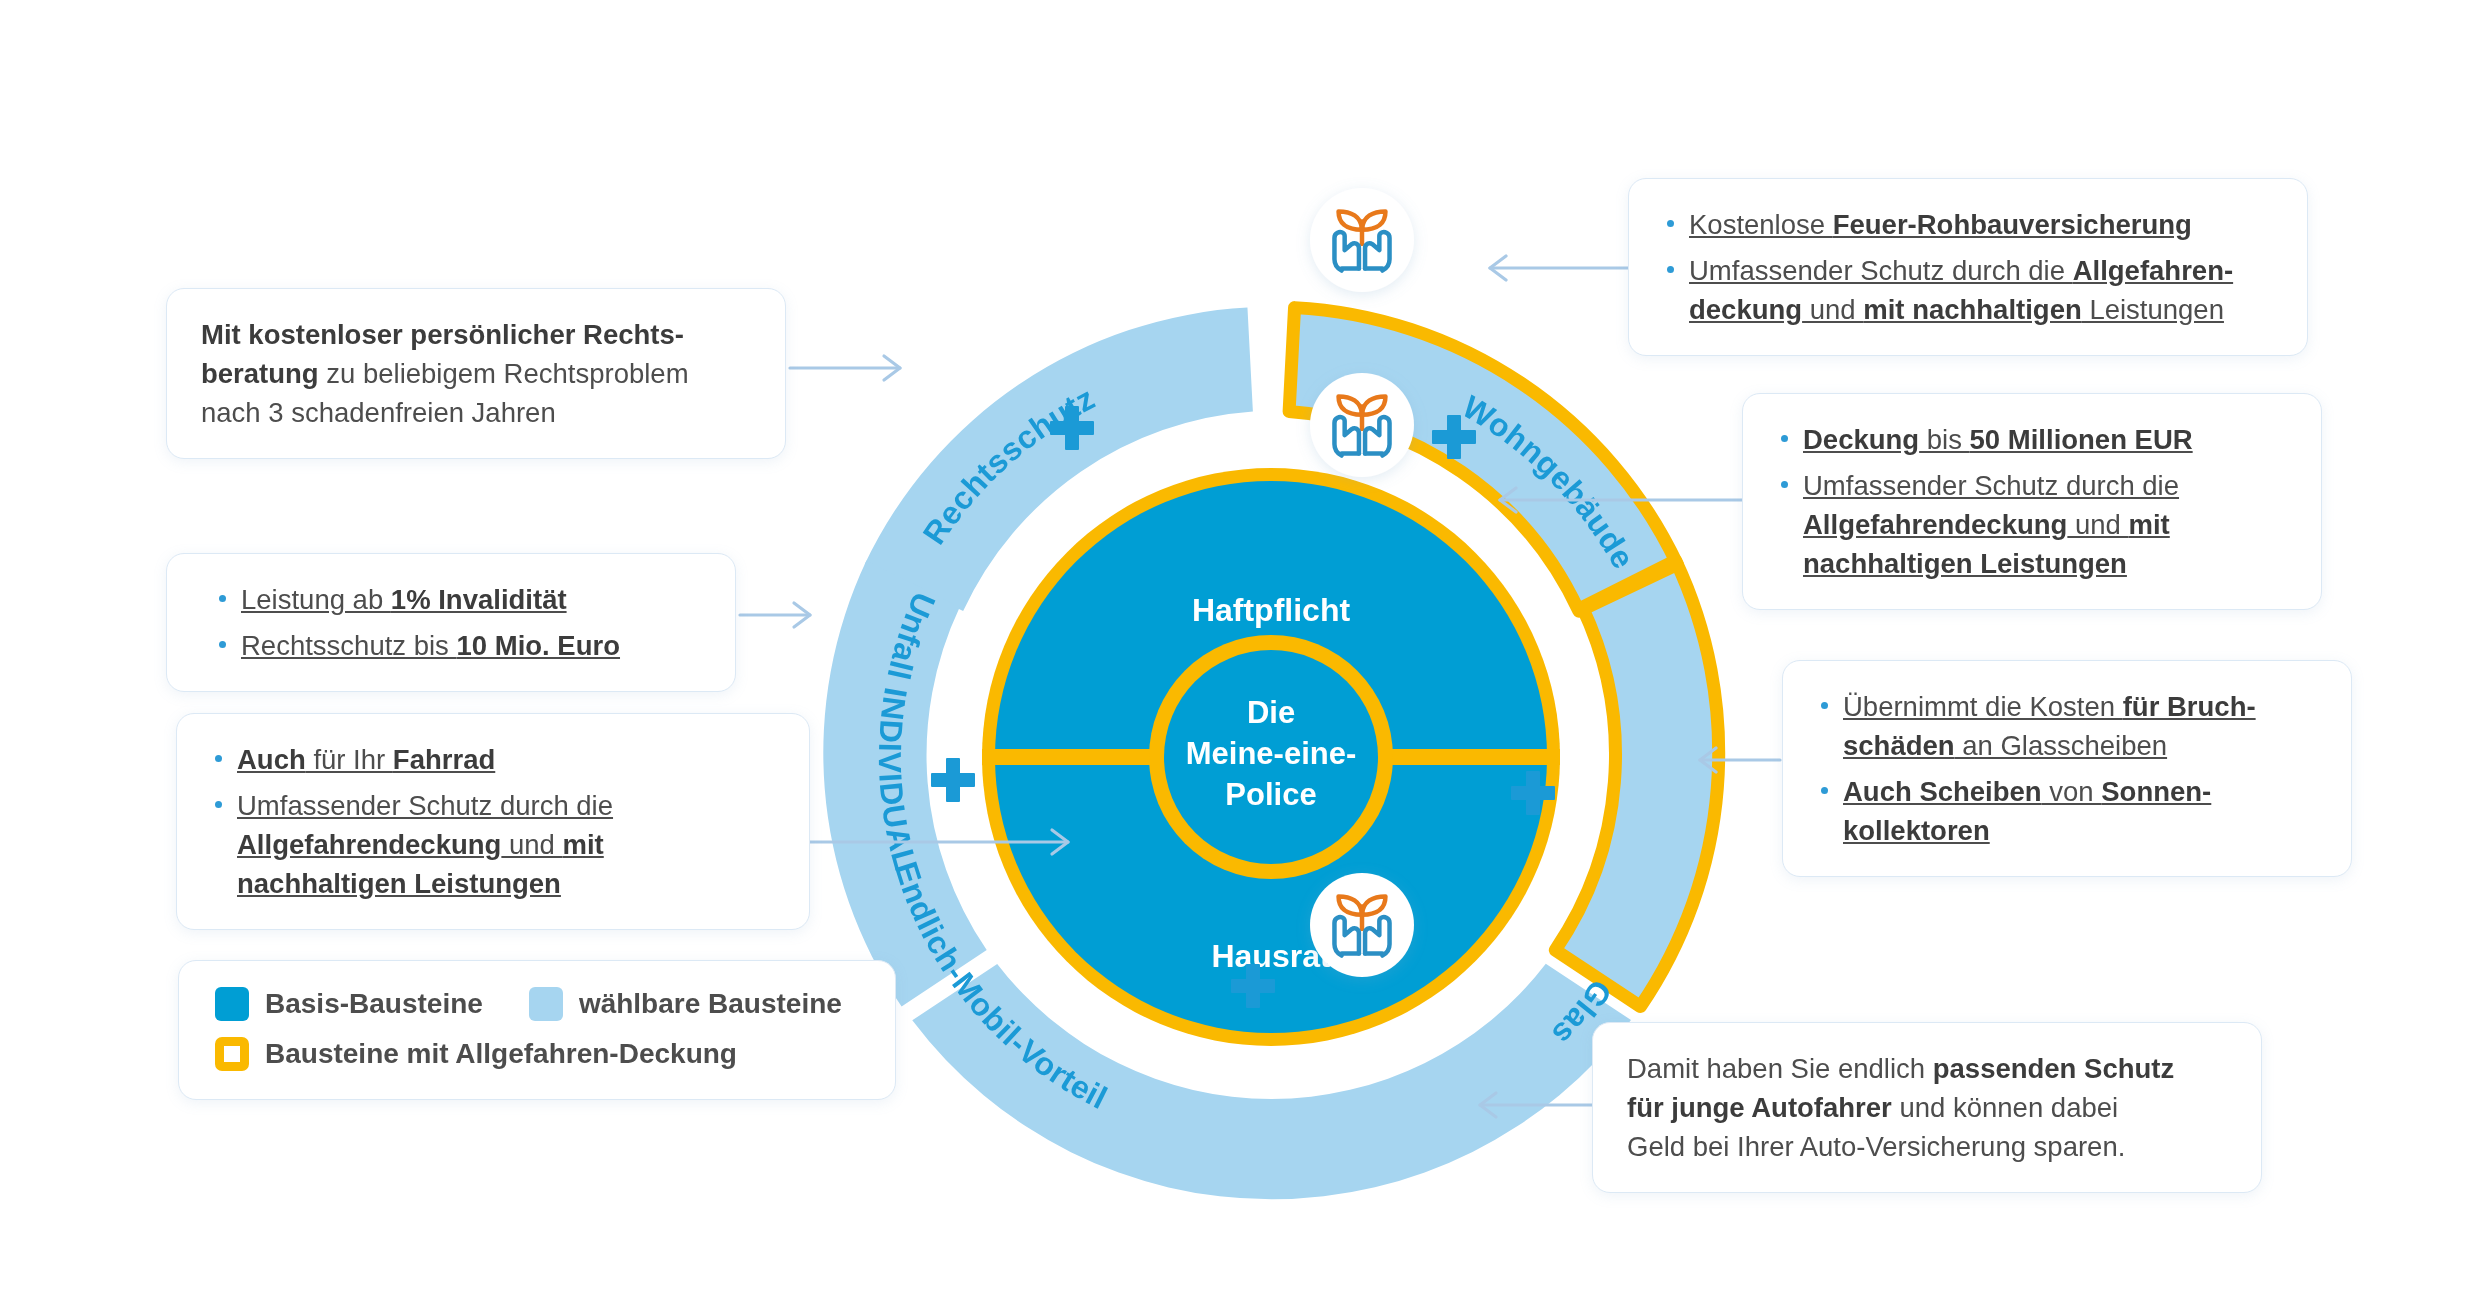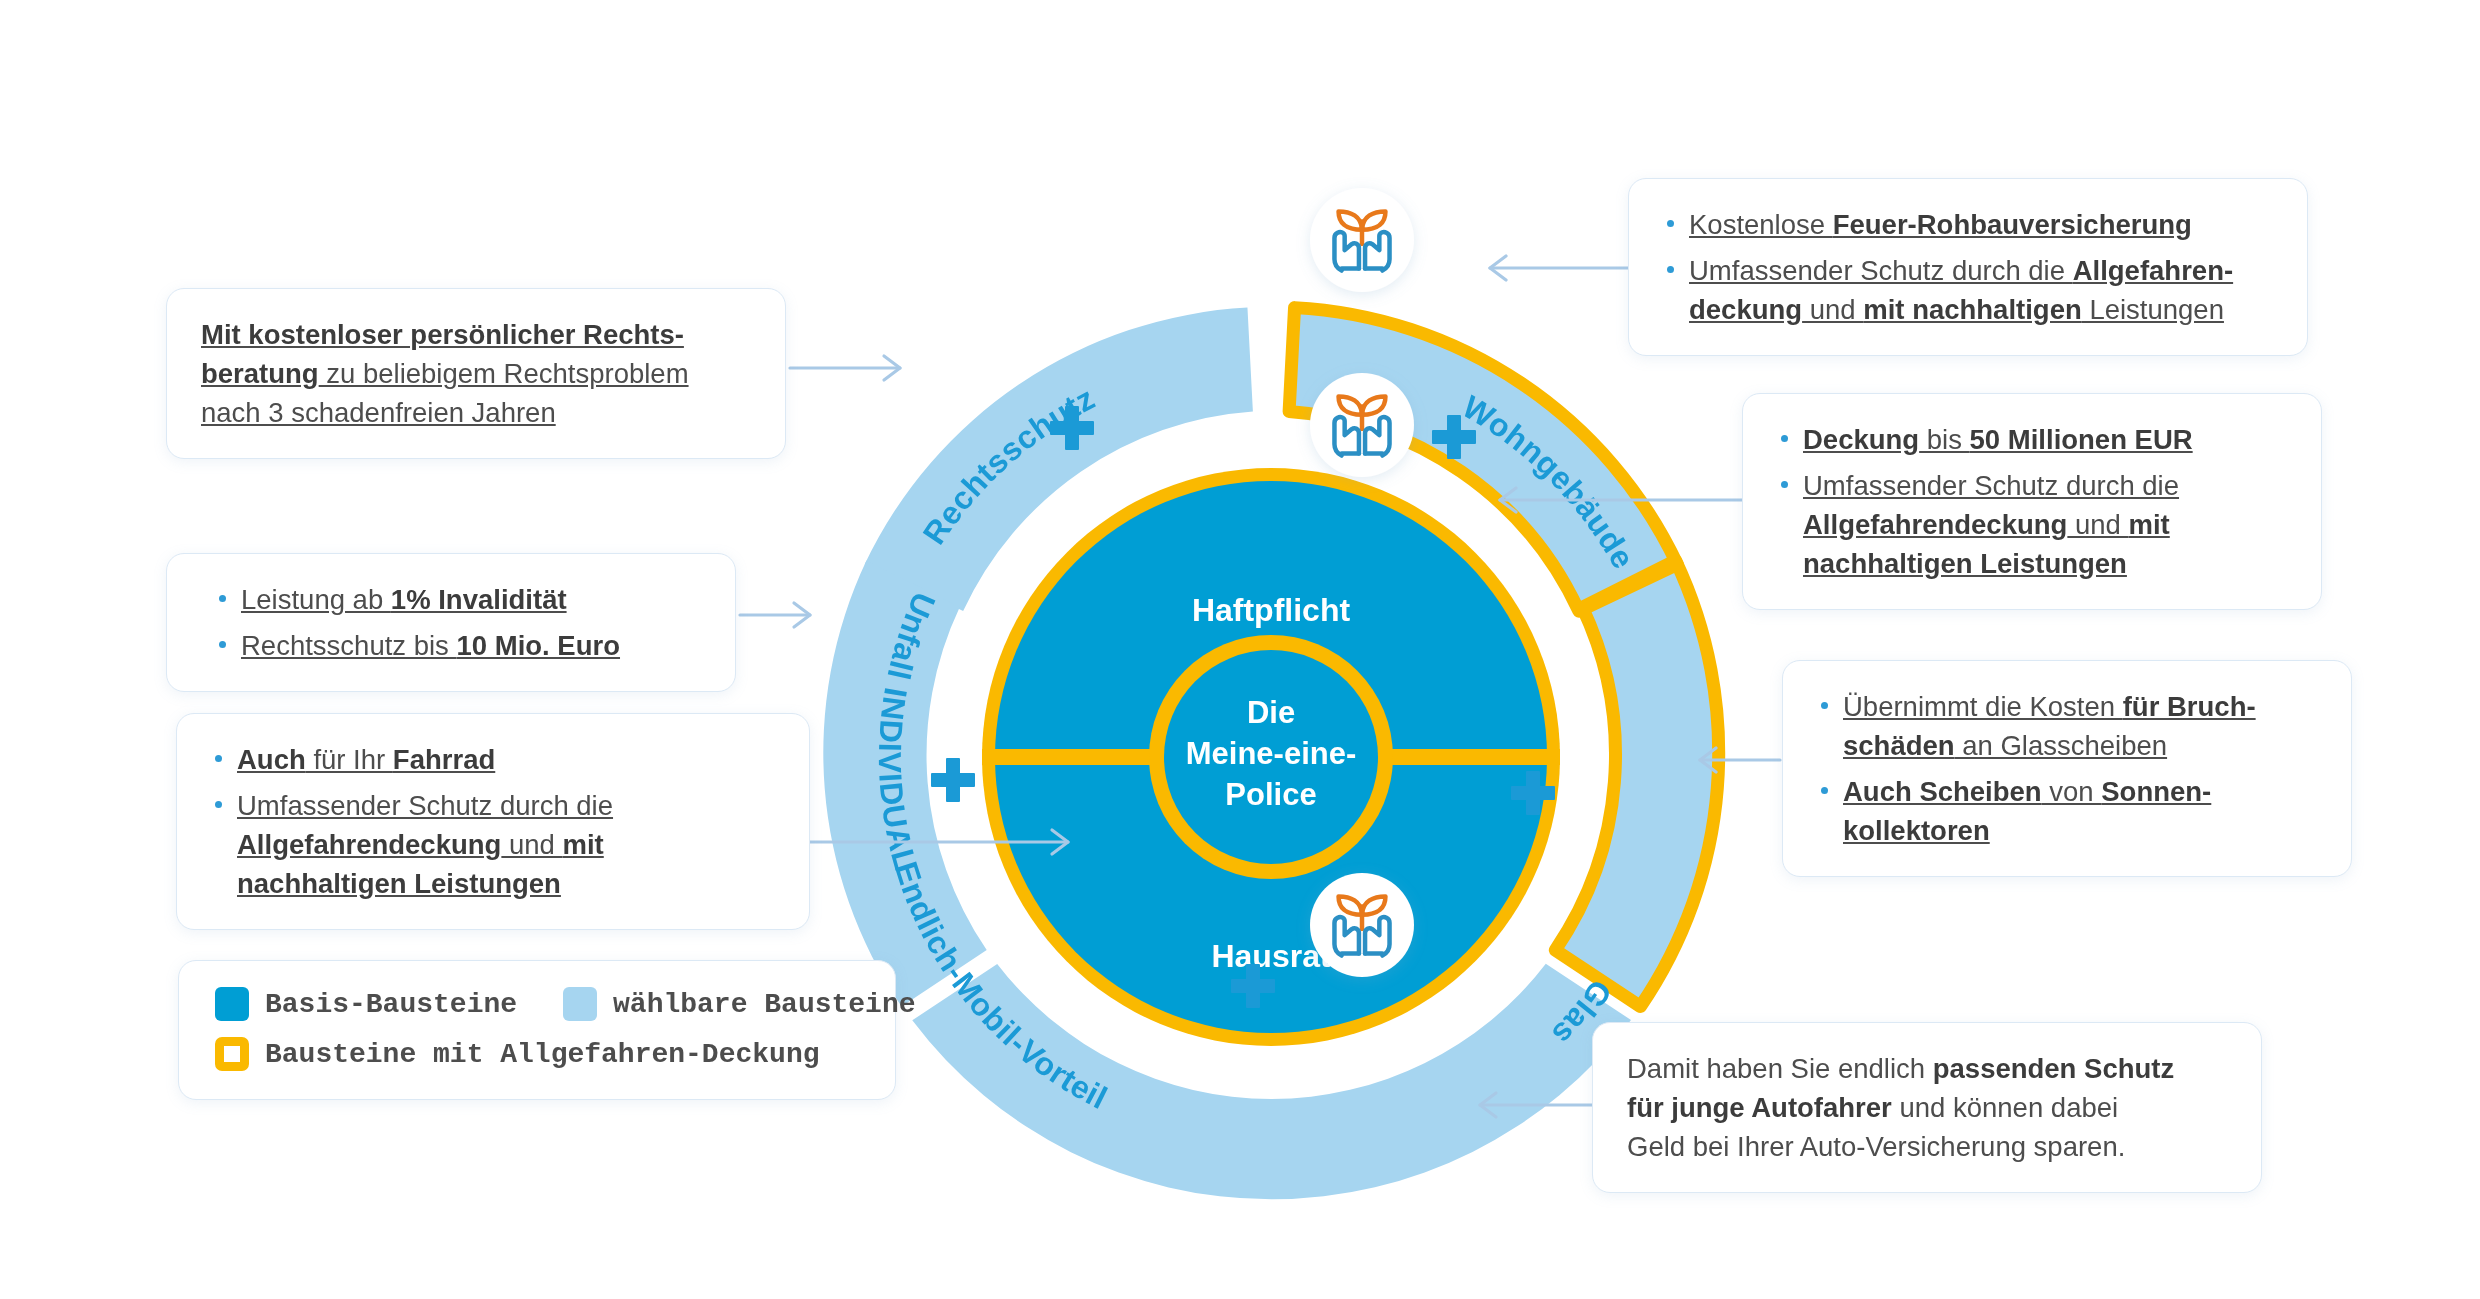--- a/index.html
+++ b/index.html
@@ -50,21 +50,21 @@
     background:#ffffff;
     border:1.5px solid #dce9f5;
     border-radius:18px;
     box-shadow:0 3px 14px rgba(120,160,200,.13);
     box-sizing:border-box;
     padding:26px 0 0 36px;
   }
   .legend .row{display:flex;align-items:center;margin-bottom:16px;}
   .legend .lab{
     font-size:28px;font-weight:700;color:#4d4d4d;
-    margin-right:46px;white-space:nowrap;font-family:Liberation Mono, monospace;
+    margin-right:46px;white-space:nowrap;
   }
   .sw{width:34px;height:34px;border-radius:6px;margin-right:16px;flex:0 0 auto;}
   .sw.basis{background:#009ed4;}
   .sw.waehl{background:#a6d5f0;}
   .sw.allg{background:#ffffff;border:9px solid #fab900;box-sizing:border-box;border-radius:7px;}
 
   
   .ringlabel{
     font-family:"Liberation Sans","DejaVu Sans",sans-serif;
     font-size:32px;font-weight:700;fill:#1b9ad6;
@@ -278,21 +278,21 @@
         <path d="M 1716 748 L 1700 760 L 1716 772"></path>
       </g>
 
       <g>
         <path d="M 1610 1105 L 1480 1105"></path>
         <path d="M 1496 1093 L 1480 1105 L 1496 1117"></path>
       </g>
     </g>
   </svg>
 
-  <div class="card" style="left:166px;top:288px;width:620px;text-decoration:underline;">
+  <div class="card" style="left:166px;top:288px;width:620px;">
     <p><b>Mit kostenloser persönlicher Rechts-</b></p>
     <p><b>beratung</b><span> zu beliebigem Rechtsproblem</span></p>
     <p><span>nach 3 schadenfreien Jahren</span></p>
   </div>
 
   <div class="card" style="left:166px;top:553px;width:570px;padding-left:48px;">
     <div class="li">
       <span>Leistung ab </span><b>1% Invalidität</b>
     </div>
     <div class="li">

